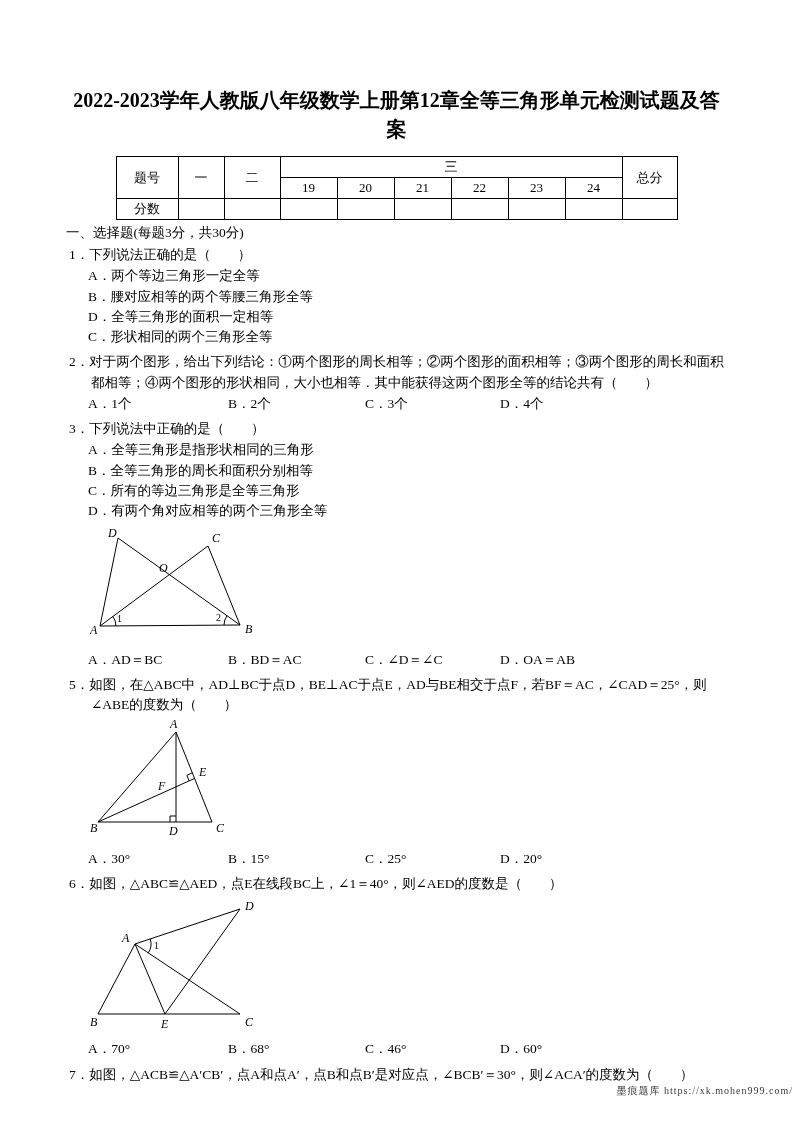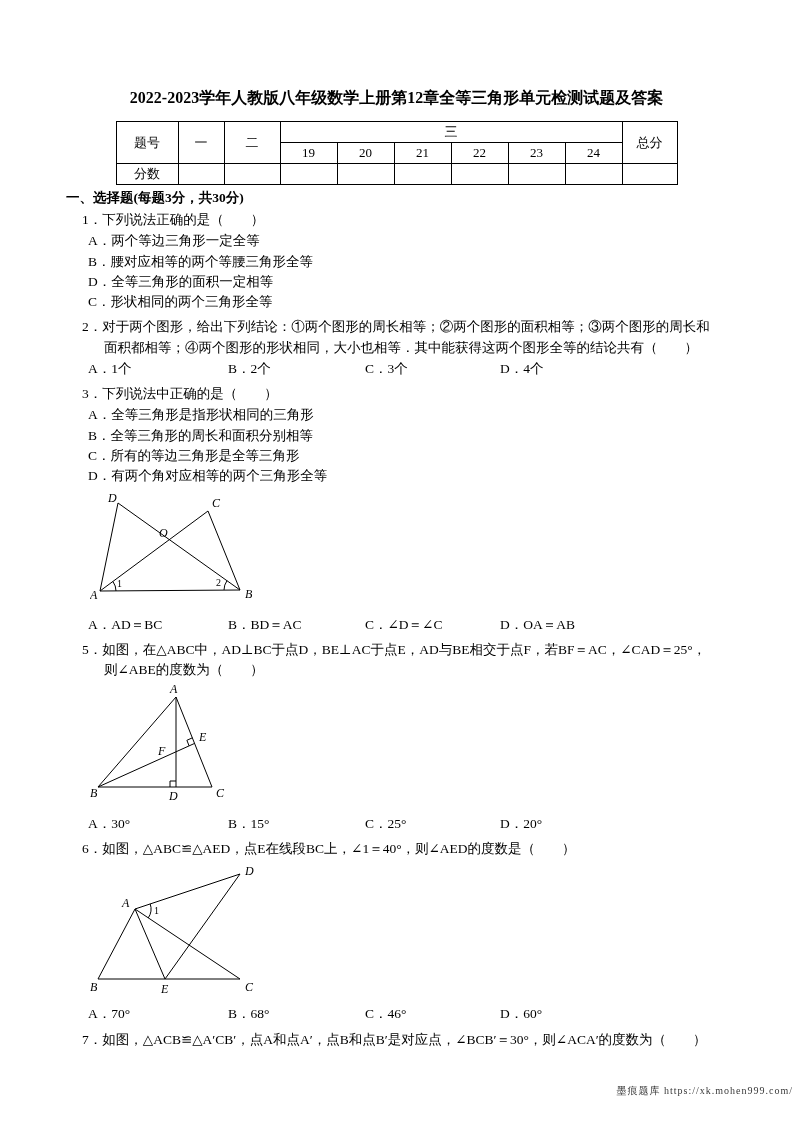--- a/index.html
+++ b/index.html
@@ -7,33 +7,33 @@
   body {
     width:793px; height:1122px;
     background:#ffffff;
     color:#000;
     font-family:"Liberation Serif","DejaVu Serif",serif;
     position:relative;
     overflow:hidden;
   }
   .page { padding:86px 66px 0 66px; }
   .title {
-    font-size:16px; font-weight:bold;
+    font-size:20px; font-weight:bold;
     text-align:center; line-height:1.45;
     max-width:650px; margin:0 auto 12px auto;
   }
   table.score { border-collapse:collapse; margin:0 auto 2px auto; table-layout:fixed;padding-left:48px; }
   table.score td {
     border:1px solid #000;
     font-size:13px; text-align:center; vertical-align:middle;
     height:21px; padding:1px 2px;
   }
-  .section-heading { font-size:13.5px; font-weight:bold; margin:4px 0 3px 0; }
+  .section-heading { font-size:13.5px; font-weight:normal; margin:4px 0 3px 0; }
   .q { font-size:13.5px; line-height:1.5; margin:0 0 5px 0; }
-  .stem { padding-left:22px; text-indent:-22px; margin:1px 16px; }
+  .stem { padding-left:22px; text-indent:-22px; margin:1px 3px; }
   .opt-block > div { padding-left:22px;font-family:Liberation Serif, serif; }
   .opt-inline {
     display:grid; grid-template-columns:140px 137px 135px 1fr;
     padding-left:22px;
   }
   .fig { margin:3px 0 2px 24px; }
   .fig svg line { stroke:#000; stroke-width:1; }
   .fig svg path { stroke:#000; stroke-width:1; fill:none; }
   .fig svg text { font-size:12px; font-style:italic; font-family:"Liberation Serif",serif; }
   .fig svg text.num { font-size:10px; font-style:normal; }

